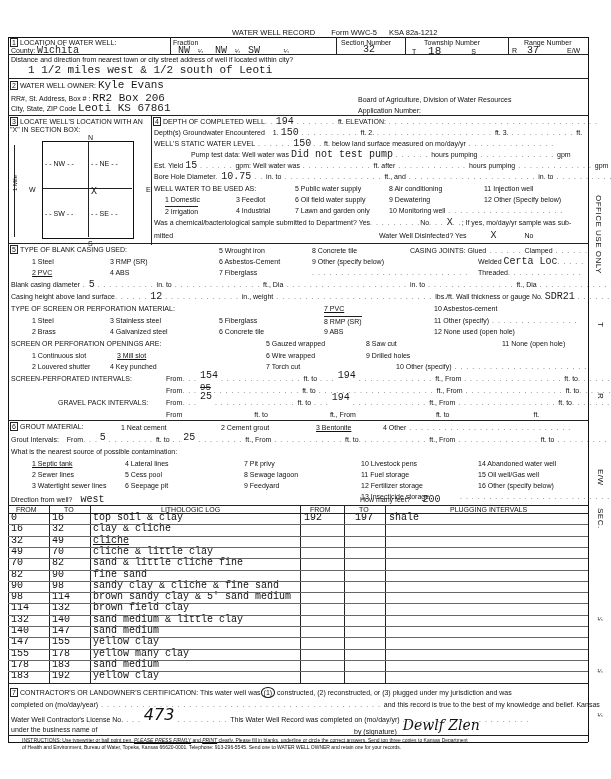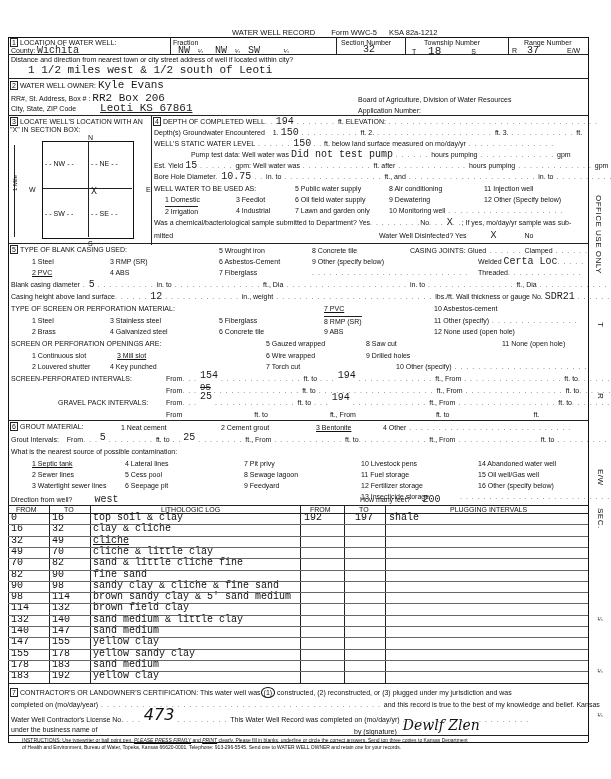--- a/index.html
+++ b/index.html
@@ -77,21 +77,21 @@
 <div class="abs lbl" style="left:10px;top:81px;">
   <span class="box-num">2</span><span>WATER WELL OWNER:</span>
   <span class="tw" style="font-size:11px;">Kyle Evans</span>
 </div>
 <div class="abs lbl" style="left:11px;top:94px;">
   <span>RR#, St. Address, Box # :</span>
   <span class="tw" style="font-size:11px;">RR2 Box 206</span>
 </div>
 <div class="abs lbl" style="left:11px;top:104px;">
   <span>City, State, ZIP Code</span>
-  <span class="tw" style="font-size:11px;margin-left:22px;text-decoration:underline;">Leoti KS 67861</span>
+  <span class="tw" style="font-size:11px;">Leoti KS 67861</span>
 </div>
 <div class="abs lbl" style="left:358px;top:95px;">Board of Agriculture, Division of Water Resources</div>
 <div class="abs lbl" style="left:358px;top:106px;">Application Number:</div>
 <div class="hl" style="left:8px;top:115px;width:580px;"></div>
 
 <div class="vl" style="left:151px;top:115px;height:130px;"></div>
 <div class="abs lbl" style="left:10px;top:117px;width:142px;white-space:normal;line-height:8px;">
   <span class="box-num">3</span><span>LOCATE WELL'S LOCATION WITH AN "X" IN SECTION BOX:</span>
 </div>
 <div class="abs lbl" style="left:88px;top:133px;">N</div>
@@ -305,21 +305,21 @@
 <div class="abs lbl" style="left:478px;top:470px;">15 Oil well/Gas well</div>
 <div class="abs lbl" style="left:32px;top:481px;">3 Watertight sewer lines</div>
 <div class="abs lbl" style="left:125px;top:481px;">6 Seepage pit</div>
 <div class="abs lbl" style="left:244px;top:481px;">9 Feedyard</div>
 <div class="abs lbl" style="left:361px;top:481px;">12 Fertilizer storage</div>
 <div class="abs lbl" style="left:478px;top:481px;">16 Other (specify below)</div>
 <div class="abs lbl" style="left:361px;top:492px;">13 Insecticide storage</div>
 <div class="abs lbl dots" style="left:460px;top:492px;">. . . . . . . . . . . . . . . . . . . . . . . . . .</div>
 <div class="abs lbl" style="left:11px;top:495px;">
   <span>Direction from well?</span>
-  <span class="tw" style="font-size:10px;margin-left:20px;text-align:center;">west</span>
+  <span class="tw" style="font-size:10px;margin-left:6px;text-align:center;">west</span>
 </div>
 <div class="abs lbl" style="left:360px;top:495px;">
   <span>How many feet?</span>
   <span class="tw" style="font-size:10px;margin-left:10px;">200</span>
 </div>
 
 <div class="hl" style="left:8px;top:505px;width:580px;"></div>
 <div class="vl" style="left:49px;top:505px;height:178px;"></div>
 <div class="vl" style="left:90px;top:505px;height:178px;"></div>
 <div class="vl" style="left:300px;top:505px;height:178px;"></div>
@@ -405,21 +405,21 @@
     </div>
     <div>
       <div class="abs logcell" style="left: 11px; top: 636.3px;">147</div>
       <div class="abs logcell" style="left: 52px; top: 636.3px;">155</div>
       <div class="abs logcell" style="left: 93px; top: 636.3px;">yellow clay</div>
       <div class="hl" style="left: 8px; top: 637px; width: 580px; border-color: rgb(102, 102, 102);"></div>
     </div>
     <div>
       <div class="abs logcell" style="left: 11px; top: 647.6px;">155</div>
       <div class="abs logcell" style="left: 52px; top: 647.6px;">178</div>
-      <div class="abs logcell" style="left: 93px; top: 647.6px;">yellow sandy clay</div>
+      <div class="abs logcell" style="left: 93px; top: 647.6px;">yellow many clay</div>
       <div class="hl" style="left: 8px; top: 649px; width: 580px; border-color: rgb(102, 102, 102);"></div>
     </div>
     <div>
       <div class="abs logcell" style="left: 11px; top: 658.9px;">178</div>
       <div class="abs logcell" style="left: 52px; top: 658.9px;">183</div>
       <div class="abs logcell" style="left: 93px; top: 658.9px;">sand medium</div>
       <div class="hl" style="left: 8px; top: 660px; width: 580px; border-color: rgb(102, 102, 102);"></div>
     </div>
     <div>
       <div class="abs logcell" style="left: 11px; top: 670.2px;">183</div>

